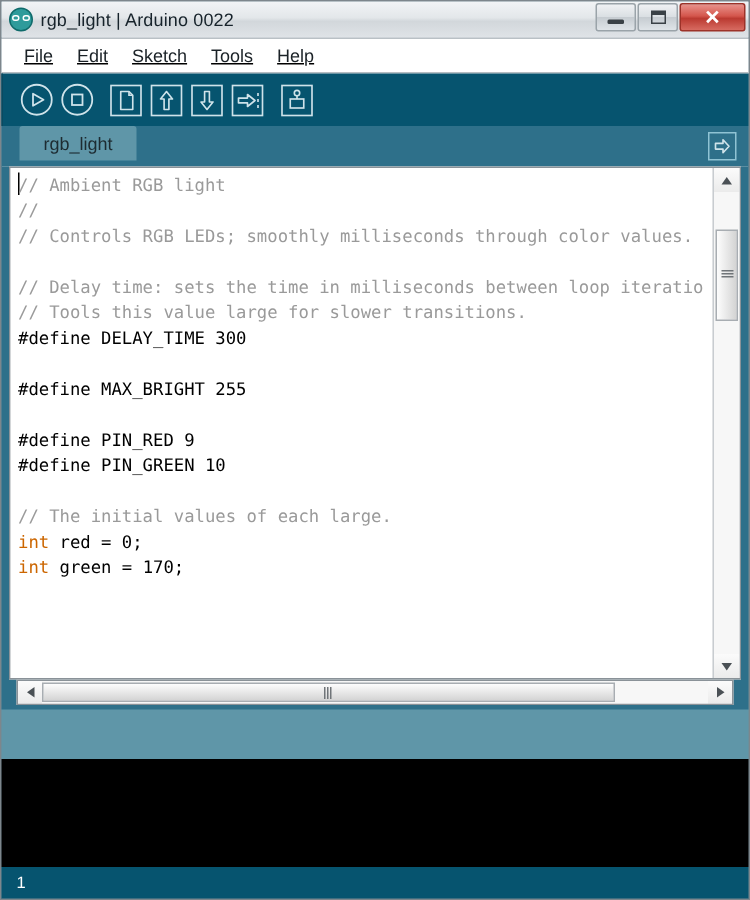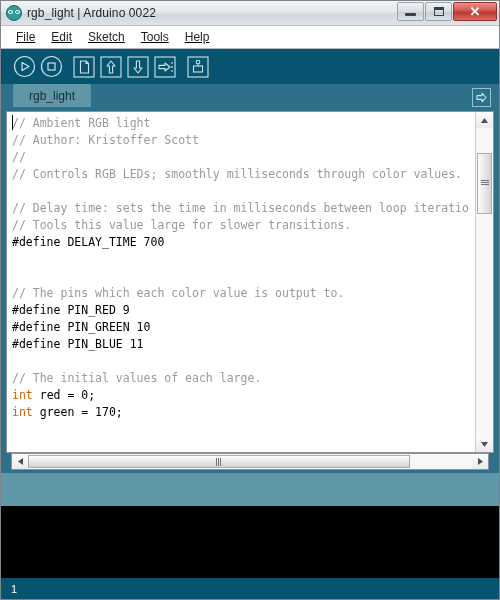--- a/index.html
+++ b/index.html
@@ -351,33 +351,31 @@
       </svg>
     </div>
   </div>
 
   <div id="editor-wrap">
     <div id="editor-frame">
       <div id="code-area">
         <div id="caret"></div>
         <div id="code-lines">
             <div class="cline"><span class="cm">// Ambient RGB light</span></div>
-            <div class="cline"><span class="cm">// Author: Kristoffer Scott</span></div>
             <div class="cline"><span class="cm">//</span></div>
             <div class="cline"><span class="cm">// Controls RGB LEDs; smoothly milliseconds through color values.</span></div>
             <div class="cline">&nbsp;</div>
             <div class="cline"><span class="cm">// Delay time: sets the time in milliseconds between loop iteratio</span></div>
             <div class="cline"><span class="cm">// Tools this value large for slower transitions.</span></div>
-            <div class="cline"><span>#define DELAY_TIME 700</span></div>
+            <div class="cline"><span>#define DELAY_TIME 300</span></div>
             <div class="cline">&nbsp;</div>
+            <div class="cline"><span>#define MAX_BRIGHT 255</span></div>
             <div class="cline">&nbsp;</div>
-            <div class="cline"><span class="cm">// The pins which each color value is output to.</span></div>
             <div class="cline"><span>#define PIN_RED 9</span></div>
             <div class="cline"><span>#define PIN_GREEN 10</span></div>
-            <div class="cline"><span>#define PIN_BLUE 11</span></div>
             <div class="cline">&nbsp;</div>
             <div class="cline"><span class="cm">// The initial values of each large.</span></div>
             <div class="cline"><span class="kw">int</span><span> red = 0;</span></div>
             <div class="cline"><span class="kw">int</span><span> green = 170;</span></div>
           </div>
       </div>
       <div id="vscroll">
         <div class="sb-arrow">
           <svg width="9" height="7" viewBox="0 0 9 7">
               <path d="M4.5 1 L8 6 H1 Z" fill="#4a5055"></path>

